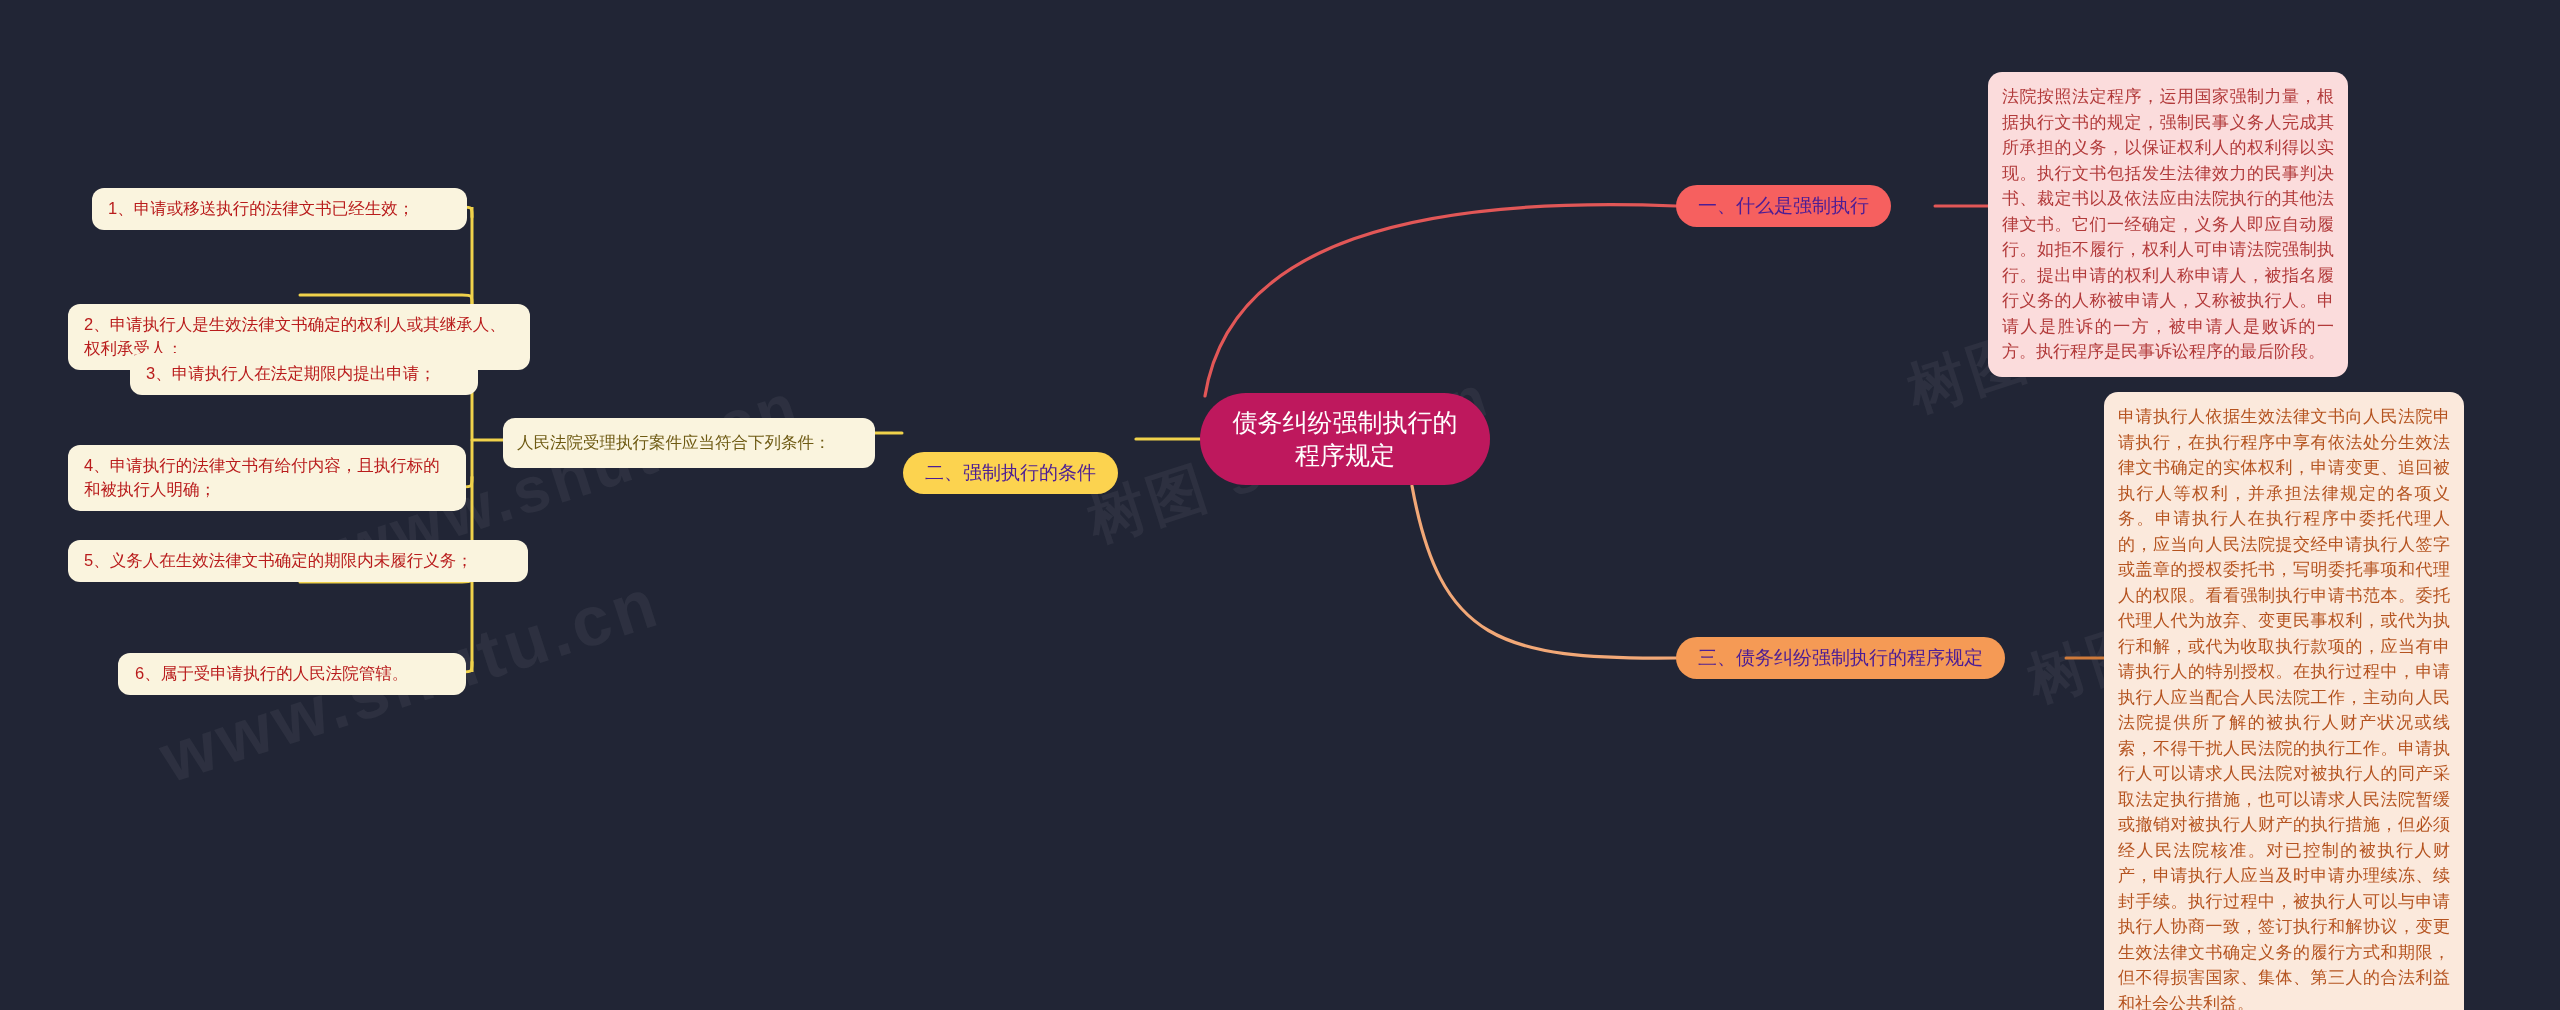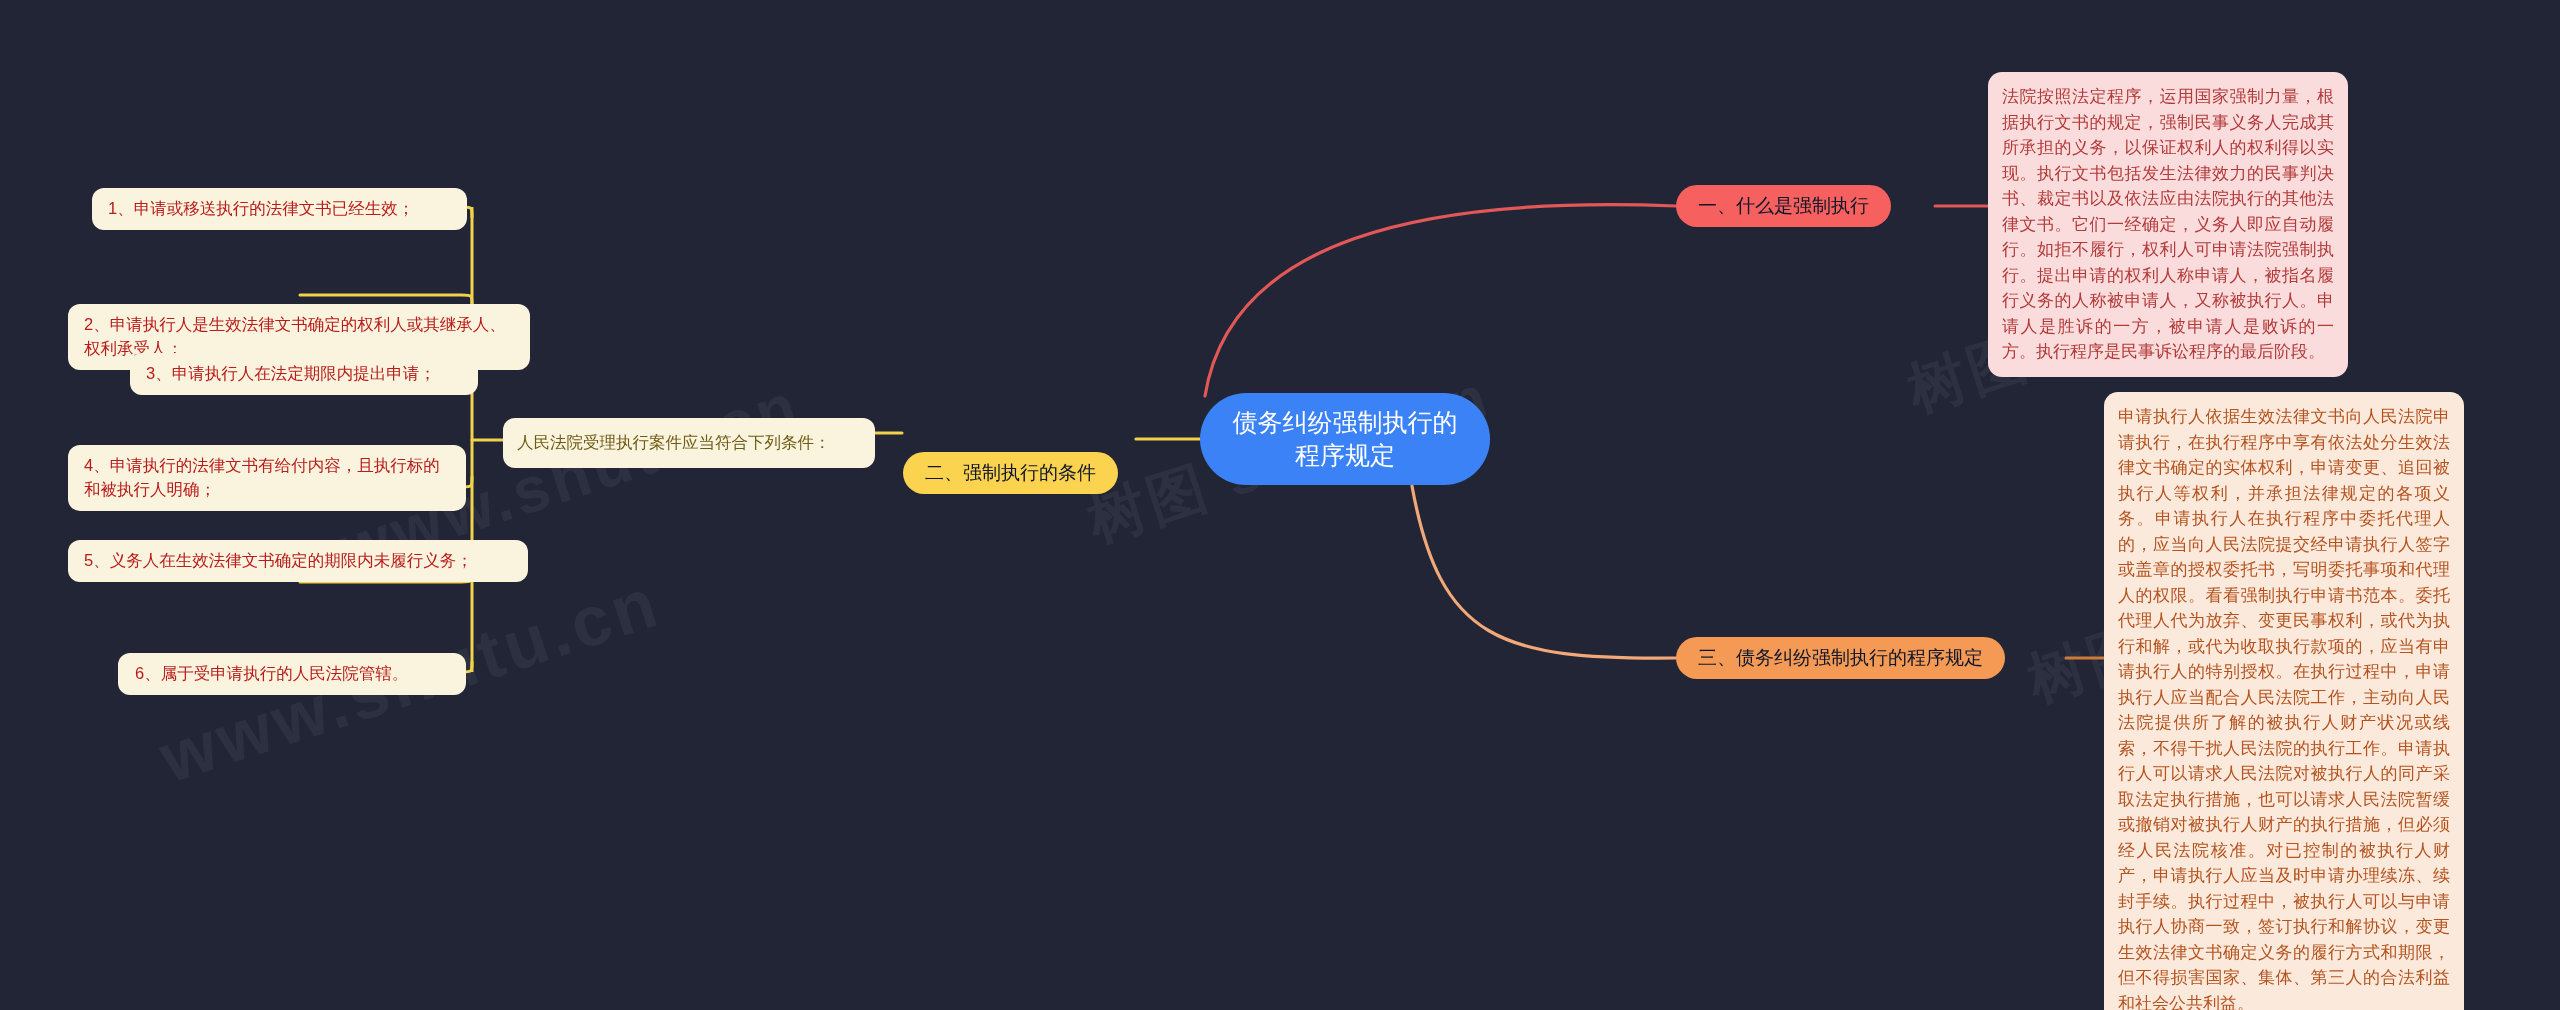--- a/index.html
+++ b/index.html
@@ -52,34 +52,34 @@
   .node {
     position: absolute;
     z-index: 3;
     display: flex;
     align-items: center;
   }
 
   .root {
     left: 1200px; top: 393px;
     width: 290px; height: 92px;
-    background: #3b82f6;
+    background: #be185d;
     border-radius: 46px;
     color: #ffffff;
     font-size: 25px;
     line-height: 1.32;
     justify-content: center;
     text-align: center;
     padding: 0 22px;
   }
 
   .pill {
     border-radius: 22px;
     font-size: 19px;
-    color: #0f172a;
+    color: #4c1d95;
     padding: 0 22px;
     height: 42px;
     justify-content: center;
     white-space: nowrap;
   }
   .pill-red    { left: 1676px; top: 185px;  background: #f6605f; }
   .pill-orange { left: 1676px; top: 637px;  background: #f59a55; }
   .pill-yellow { left: 902px;  top: 412px;  background: #fcd košice; }
   .pill-yellow { left: 903px;  top: 412px;  background: #fcd34f; margin-top: 40px; }
 

